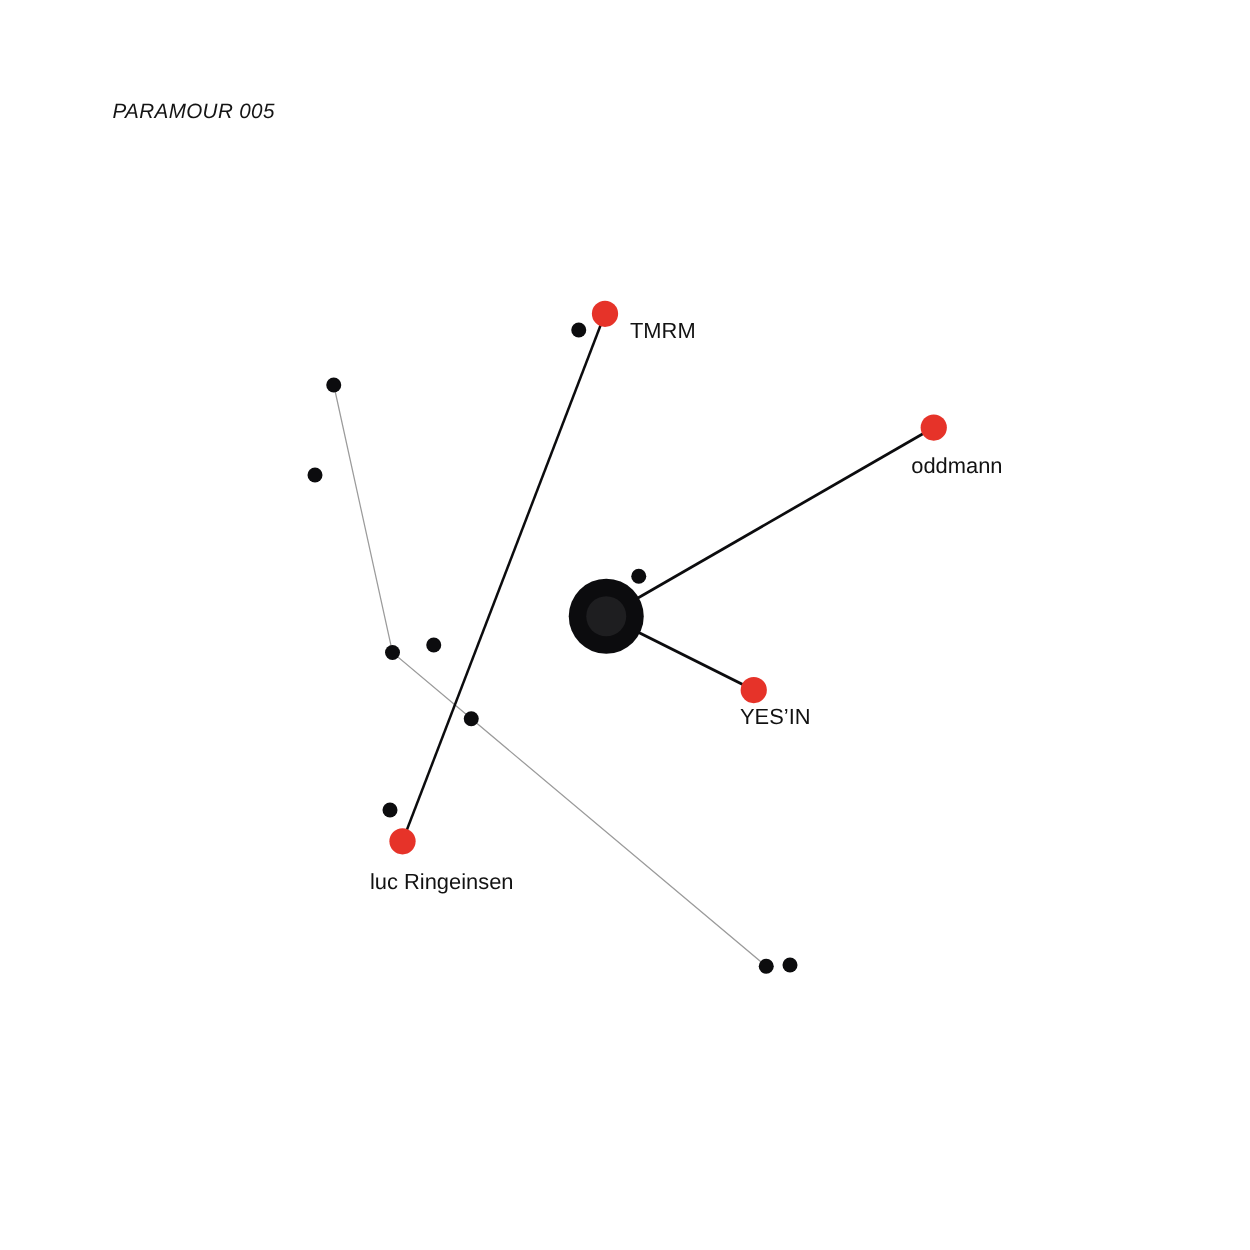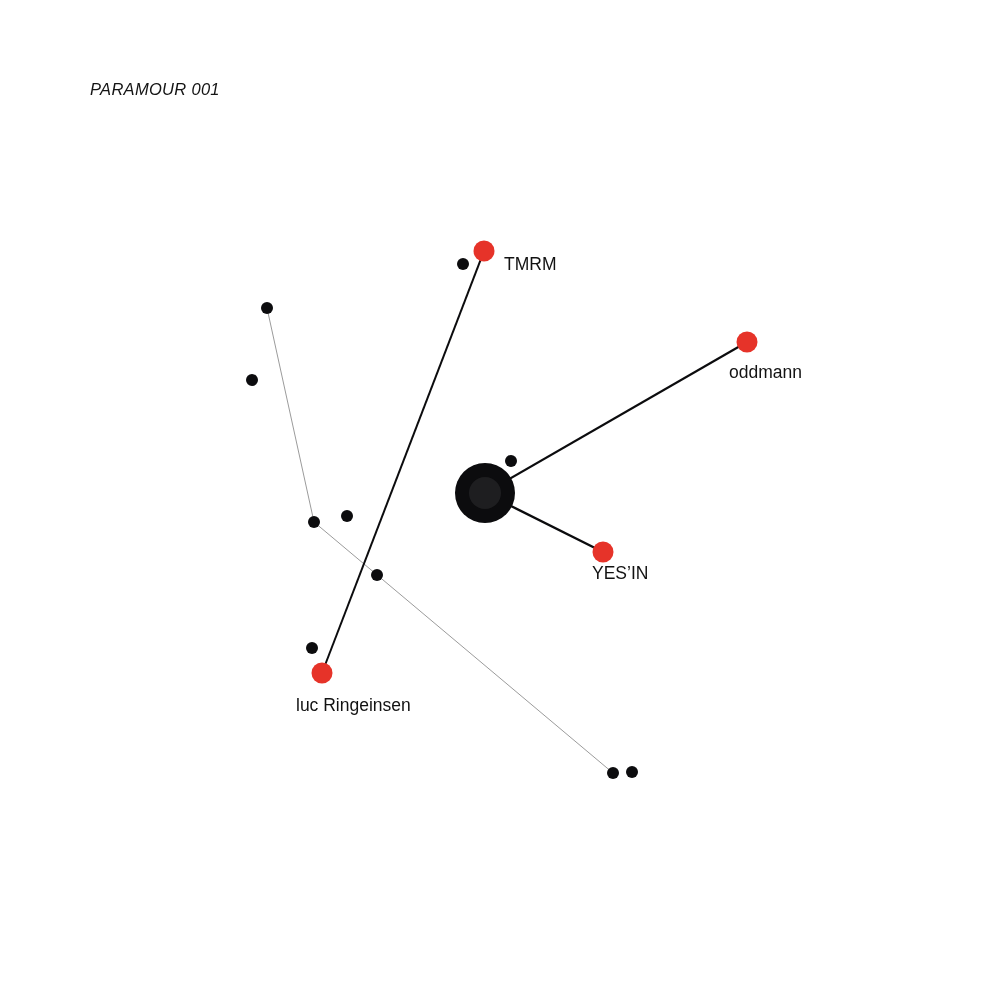--- a/index.html
+++ b/index.html
@@ -31,21 +31,21 @@
   }
   svg.diagram text {
     font-family: "Liberation Sans", "DejaVu Sans", sans-serif;
     font-size: 17.5px;
     fill: #121212;
   }
 </style>
 </head>
 <body>
 
-<div class="title">PARAMOUR 001</div>
+<div class="title">PARAMOUR 005</div>
 
 <svg class="diagram" width="1000" height="1000" viewBox="0 0 1000 1000">
     <polyline points="267,308 314,522 613,773" fill="none" stroke="#9b9b9b" stroke-width="1"></polyline>
     <line x1="484" y1="251" x2="322" y2="673" stroke="#0c0c0e" stroke-width="2"></line>
     <line x1="485" y1="493" x2="747" y2="342" stroke="#0c0c0e" stroke-width="2.2"></line>
     <line x1="485" y1="493" x2="603" y2="552" stroke="#0c0c0e" stroke-width="2.4"></line>
     <circle cx="463" cy="264" r="6" fill="#0c0c0e"></circle>
     <circle cx="267" cy="308" r="6" fill="#0c0c0e"></circle>
     <circle cx="252" cy="380" r="6" fill="#0c0c0e"></circle>
     <circle cx="347" cy="516" r="6" fill="#0c0c0e"></circle>

